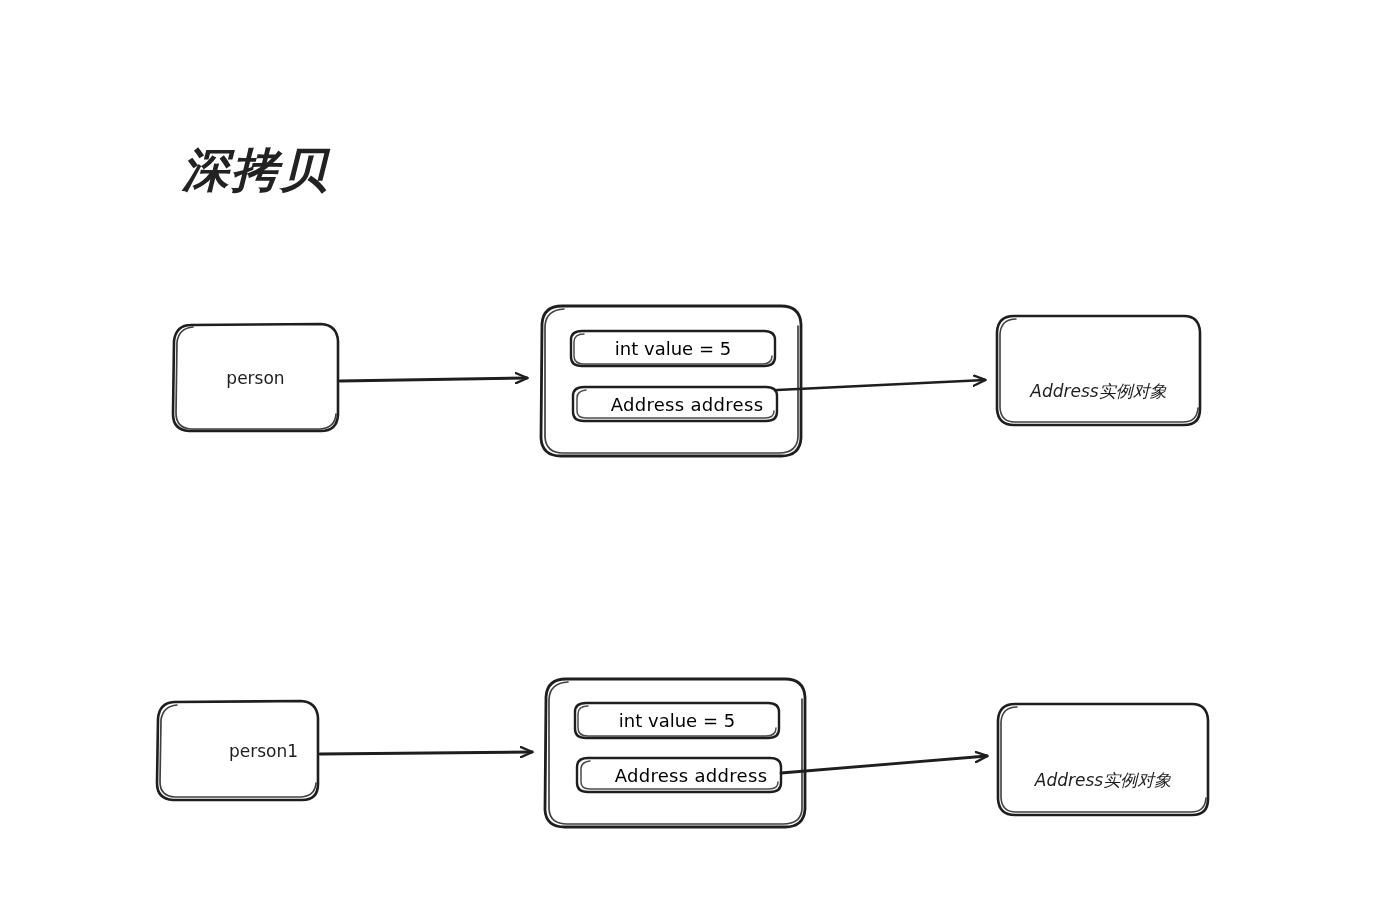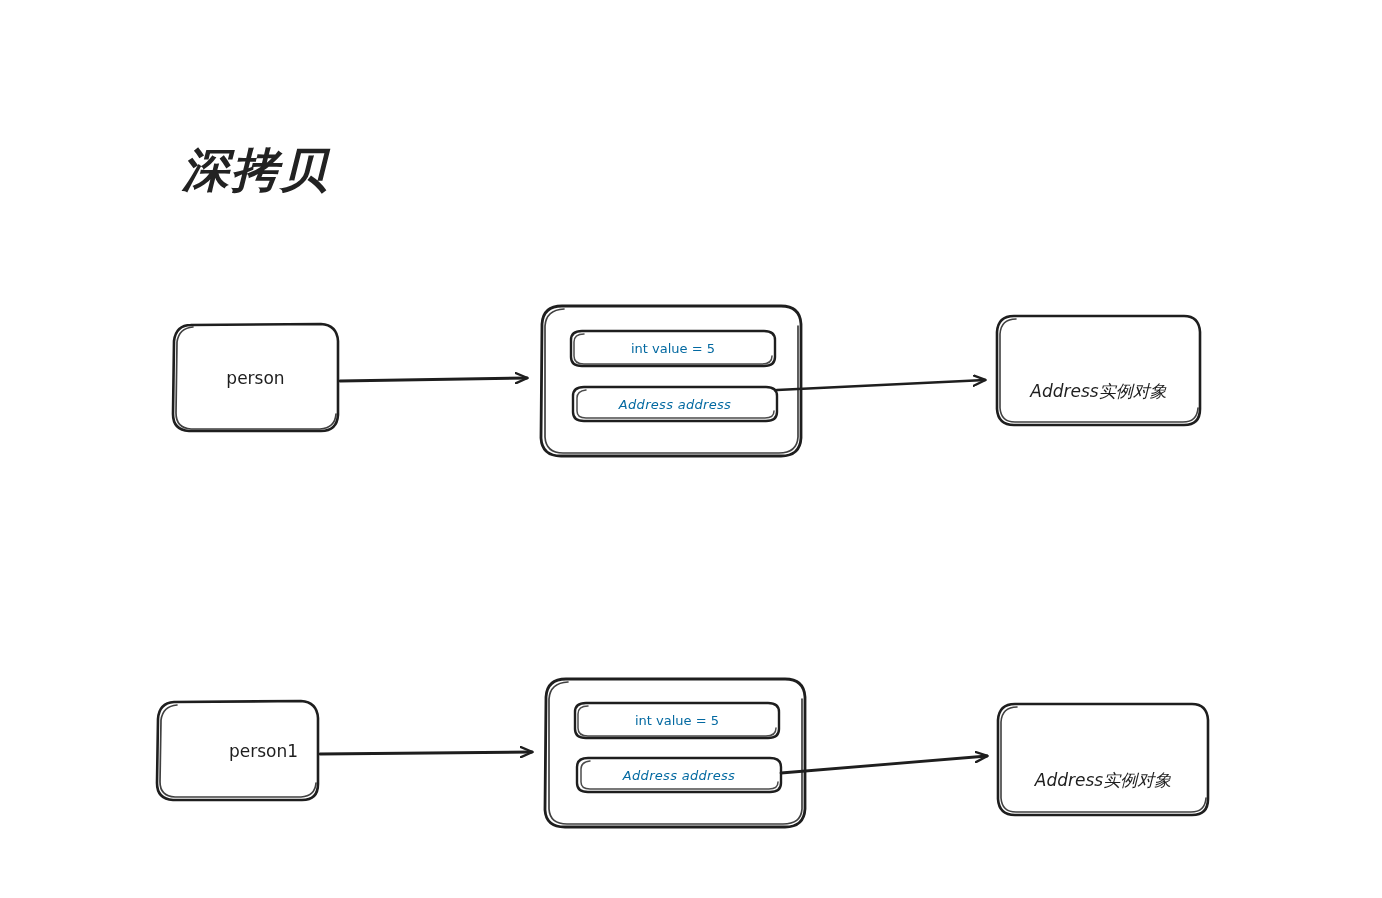--- a/index.html
+++ b/index.html
@@ -47,26 +47,26 @@
     font-style: italic;
   }
   .box-label {
     font-family: "DejaVu Sans", sans-serif;
     font-size: 17px;
     color: #1e1e1e;
     border-radius: 8px;
   }
   .field-label {
     font-family: "DejaVu Sans", sans-serif;
-    font-size: 13px;
-    color: #0369a1;
+    font-size: 18px;
+    color: #000000;
   }
   .field-label.italicish {
-    font-style: italic;
     letter-spacing: 0.3px;
+    margin-left: 12px;
   }
   .obj-label {
     font-family: "DejaVu Sans", sans-serif;
     font-size: 17px;
     font-style: italic;
     color: #1e1e1e;
     margin-top: 21px;
   }
 </style>
 </head>

